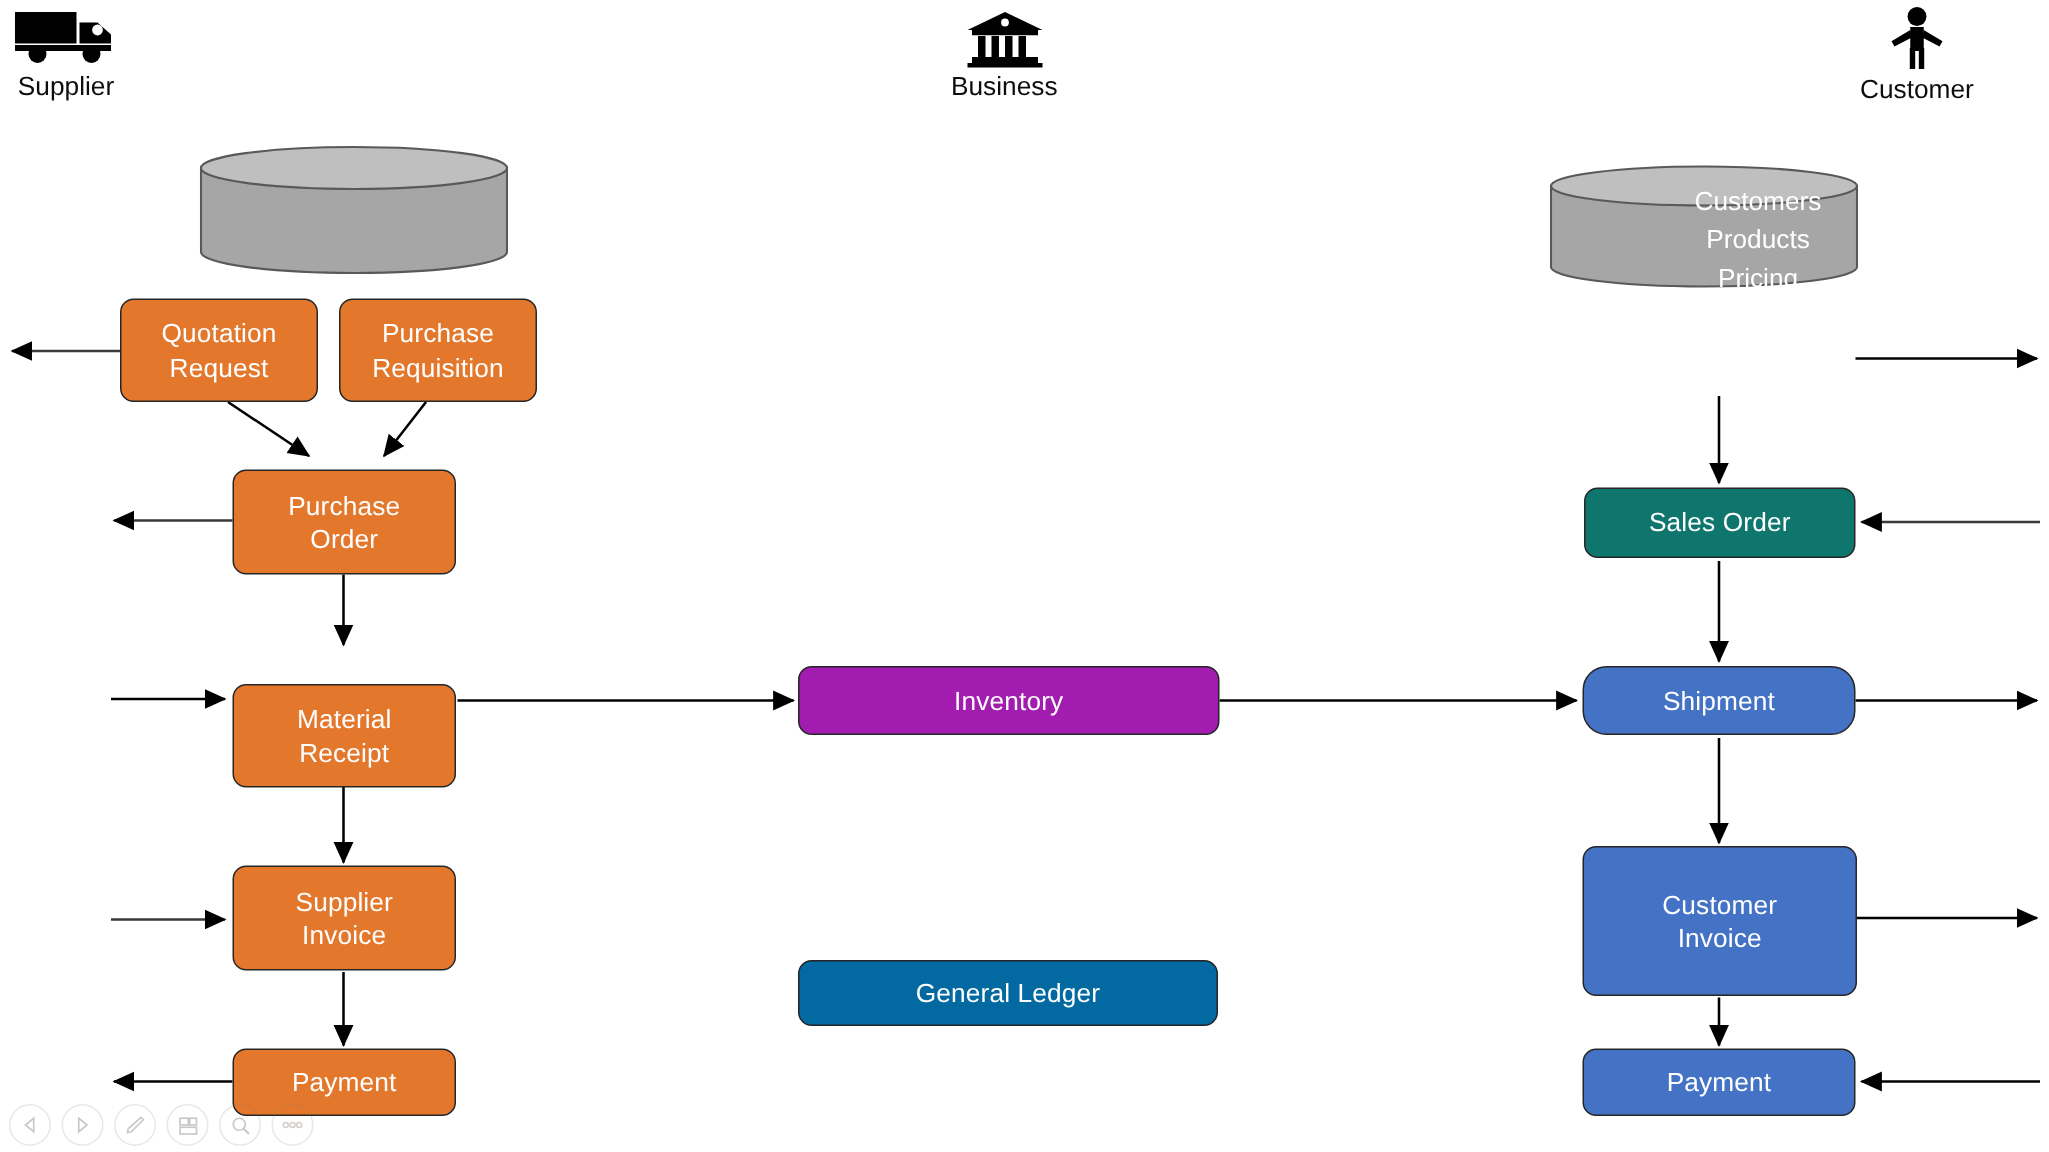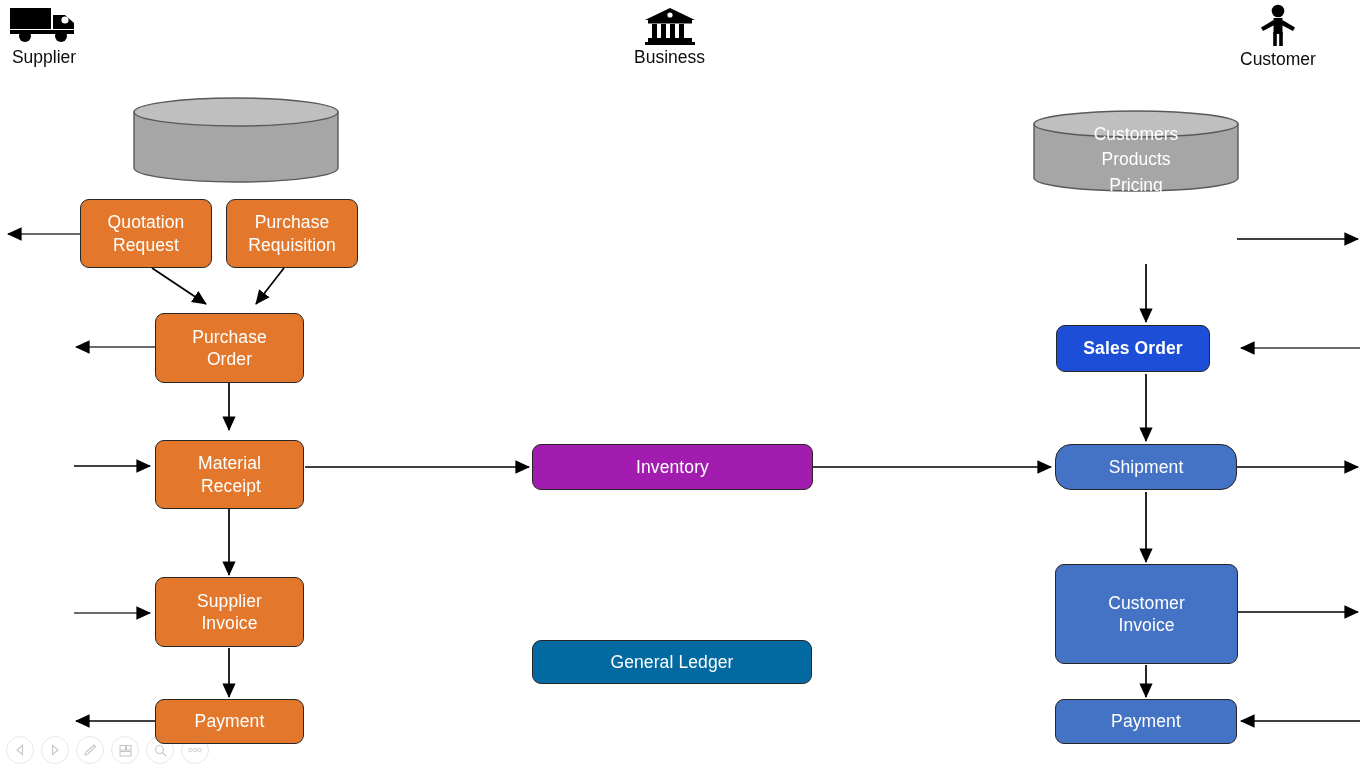--- a/index.html
+++ b/index.html
@@ -206,48 +206,48 @@
       <path d="M1,15 L1,71 A102,14 0 0 0 205,71 L205,15 Z" fill="#A6A6A6" stroke="#595959" stroke-width="1.4"></path>
       <ellipse cx="103" cy="15" rx="102" ry="14" fill="#BFBFBF" stroke="#595959" stroke-width="1.4"></ellipse>
     </svg>
   </div>
 
   <div class="cylinder" style="left:1033px; top:110px; width:206px; height:82px;">
     <svg class="cyl-svg" width="206" height="82" viewBox="0 0 206 82" xmlns="http://www.w3.org/2000/svg">
       <path d="M1,14 L1,68 A102,13 0 0 0 205,68 L205,14 Z" fill="#A6A6A6" stroke="#595959" stroke-width="1.4"></path>
       <ellipse cx="103" cy="14" rx="102" ry="13" fill="#BFBFBF" stroke="#595959" stroke-width="1.4"></ellipse>
     </svg>
-    <div class="cyl-text" style="top:12px;">Customers
+    <div class="cyl-text" style="top:12px;padding-left:36px;">Customers
 Products
 Pricing</div>
   </div>
 
   <div class="node" style="left:80px; top:199px; width:132px; height:69px; background:#E3782D;">Quotation
 Request</div>
 
   <div class="node" style="left:226px; top:199px; width:132px; height:69px; background:#E3782D;">Purchase
 Requisition</div>
 
   <div class="node" style="left:155px; top:313px; width:149px; height:70px; background:#E3782D;">Purchase
 Order</div>
 
-  <div class="node" style="left:155px; top:440px; width:149px; height:69px; background:#E3782D;text-align:right;">Material
+  <div class="node" style="left:155px; top:456px; width:149px; height:69px; background:#E3782D;">Material
 Receipt</div>
 
   <div class="node" style="left:155px; top:577px; width:149px; height:70px; background:#E3782D;">Supplier
 Invoice</div>
 
   <div class="node" style="left:155px; top:699px; width:149px; height:45px; background:#E3782D;">Payment</div>
 
   <div class="node" style="left:532px; top:444px; width:281px; height:46px; background:#a21caf;">Inventory</div>
 
   <div class="node" style="left:532px; top:640px; width:280px; height:44px; background:#0369a1;">General Ledger</div>
 
 
-  <div class="node" style="left:1056px; top:325px; width:154px; height:47px; background:#1d4ed8;font-weight:bold;">Sales Order</div>
+  <div class="node" style="left:1056px; top:325px; width:181px; height:47px; background:#0f766e;">Sales Order</div>
 
   <div class="node" style="left:1055px; top:444px; width:182px; height:46px; background:#4472C4;border-radius:16px;">Shipment</div>
 
   <div class="node" style="left:1055px; top:564px; width:183px; height:100px; background:#4472C4;">Customer
 Invoice</div>
 
   <div class="node" style="left:1055px; top:699px; width:182px; height:45px; background:#4472C4;">Payment</div>
 
   <div id="toolbar">
     <div class="tb-btn">

